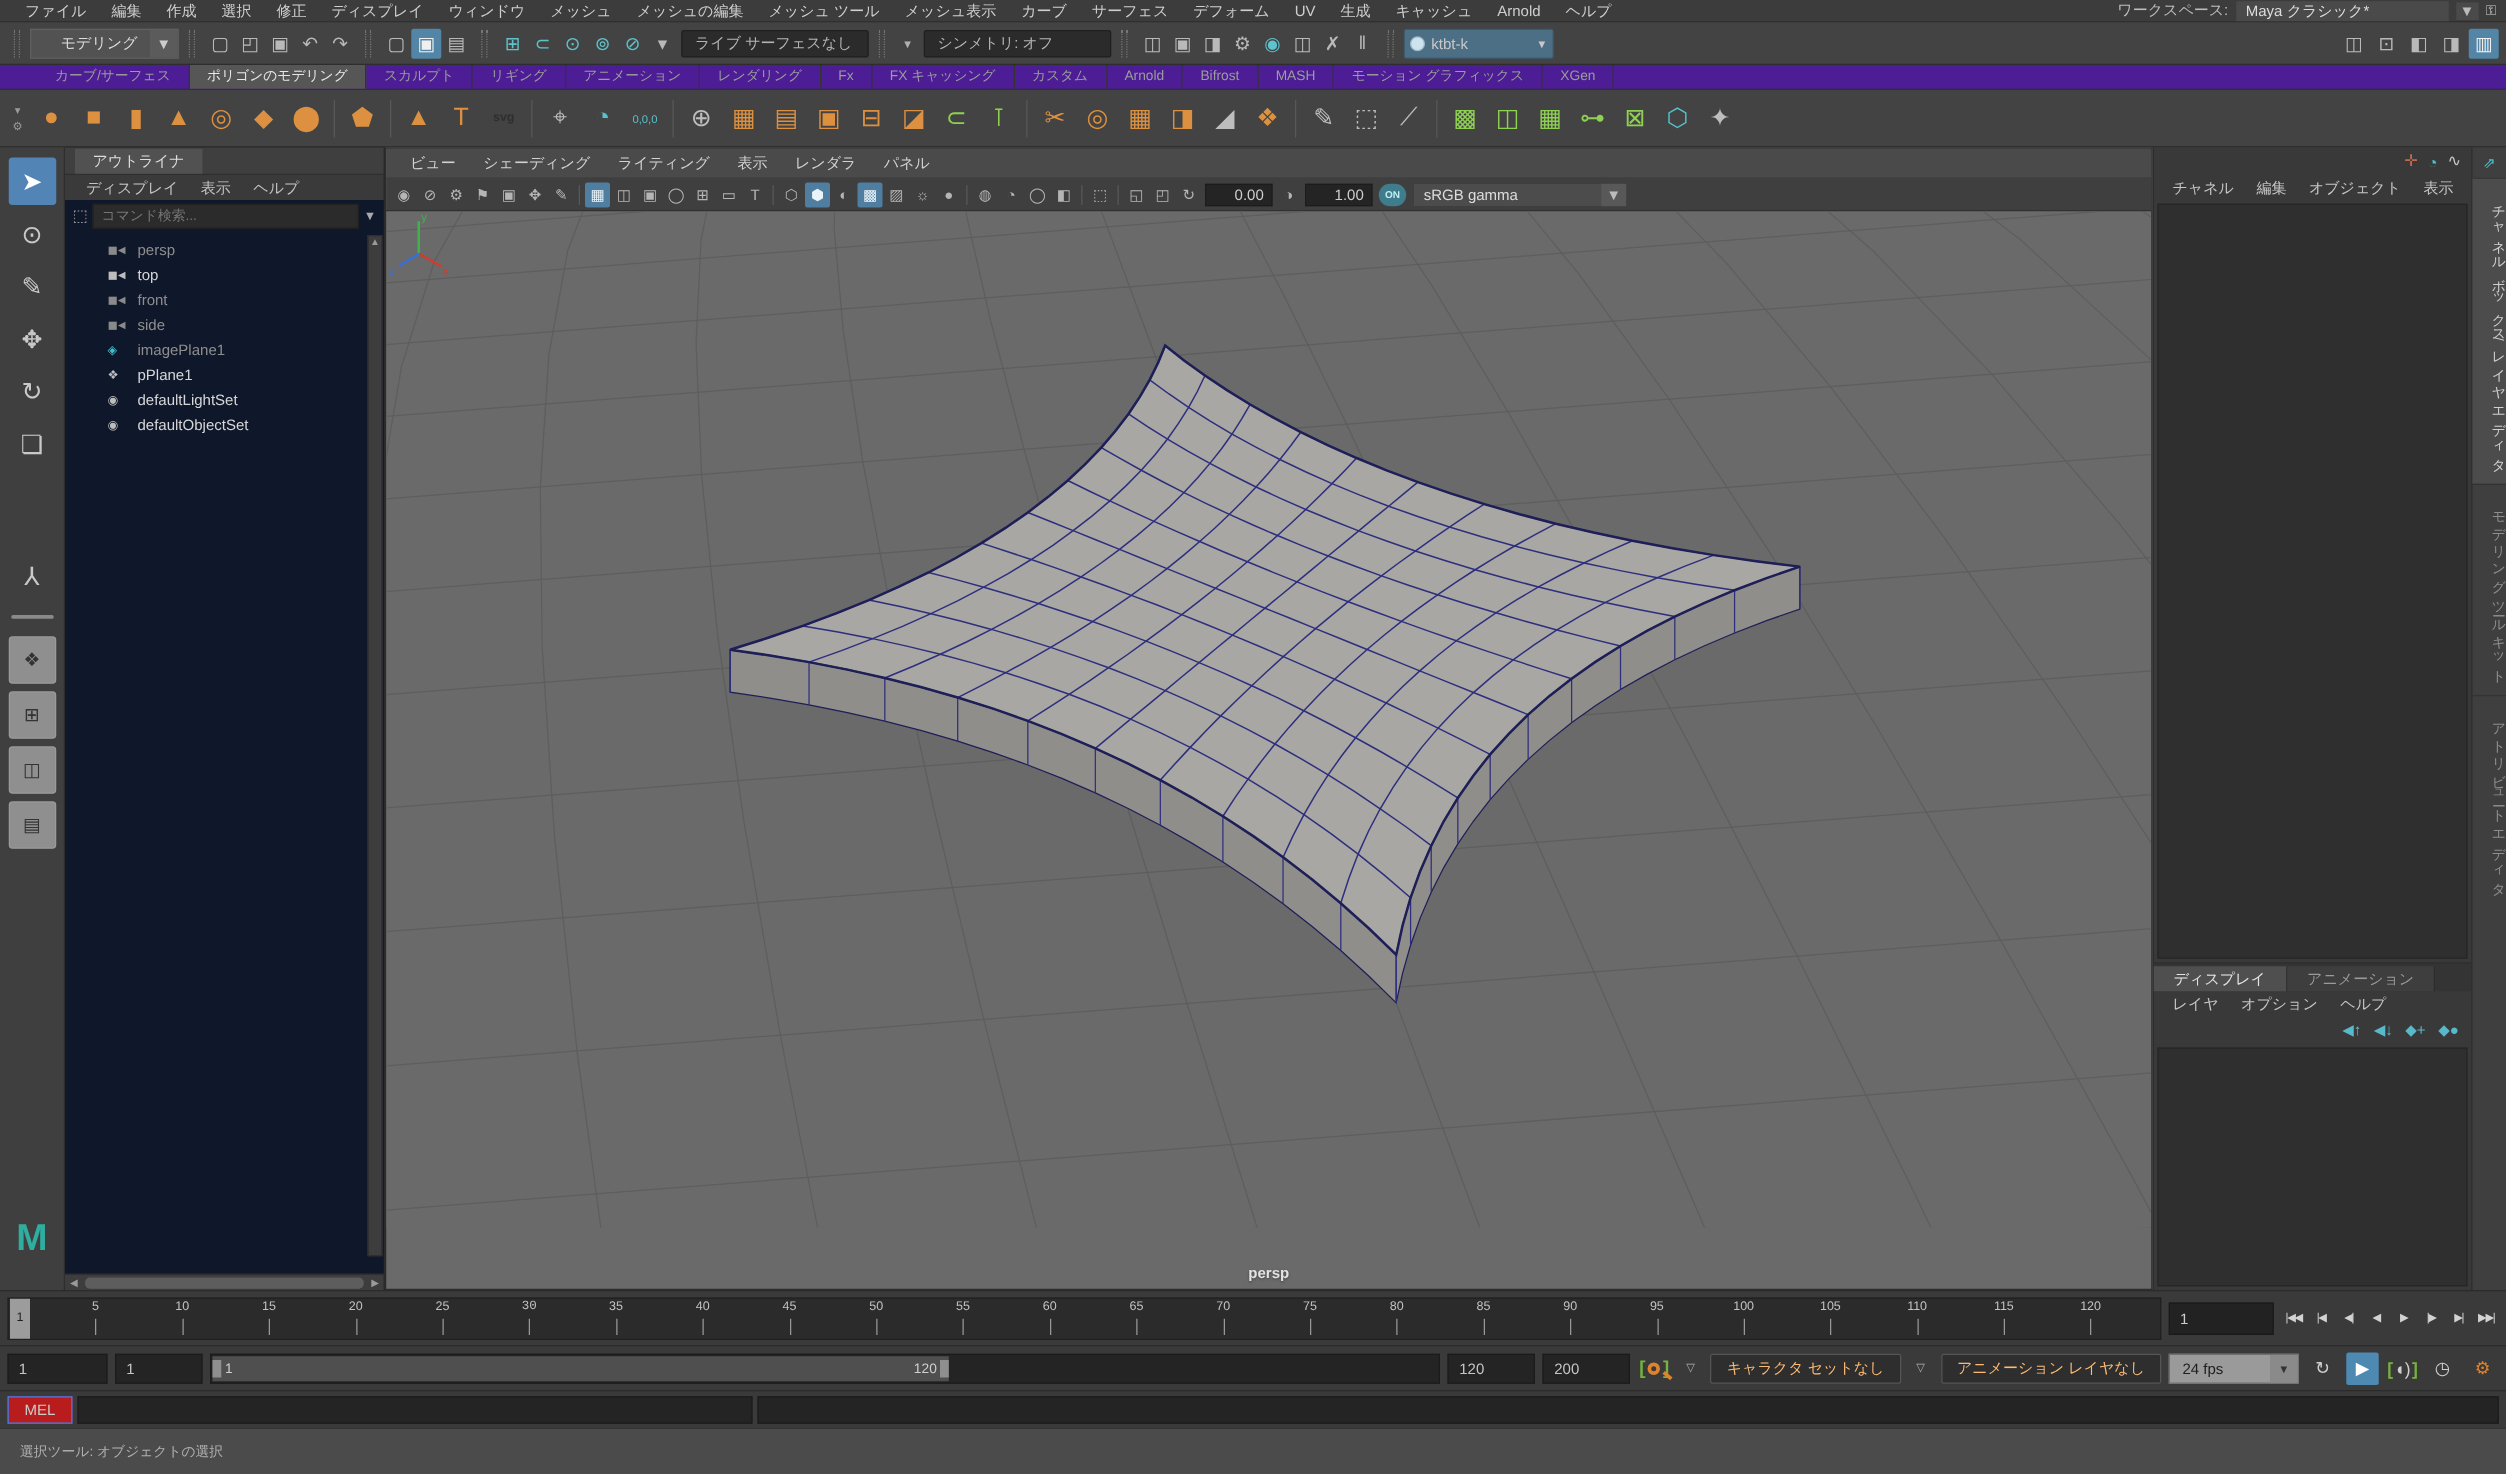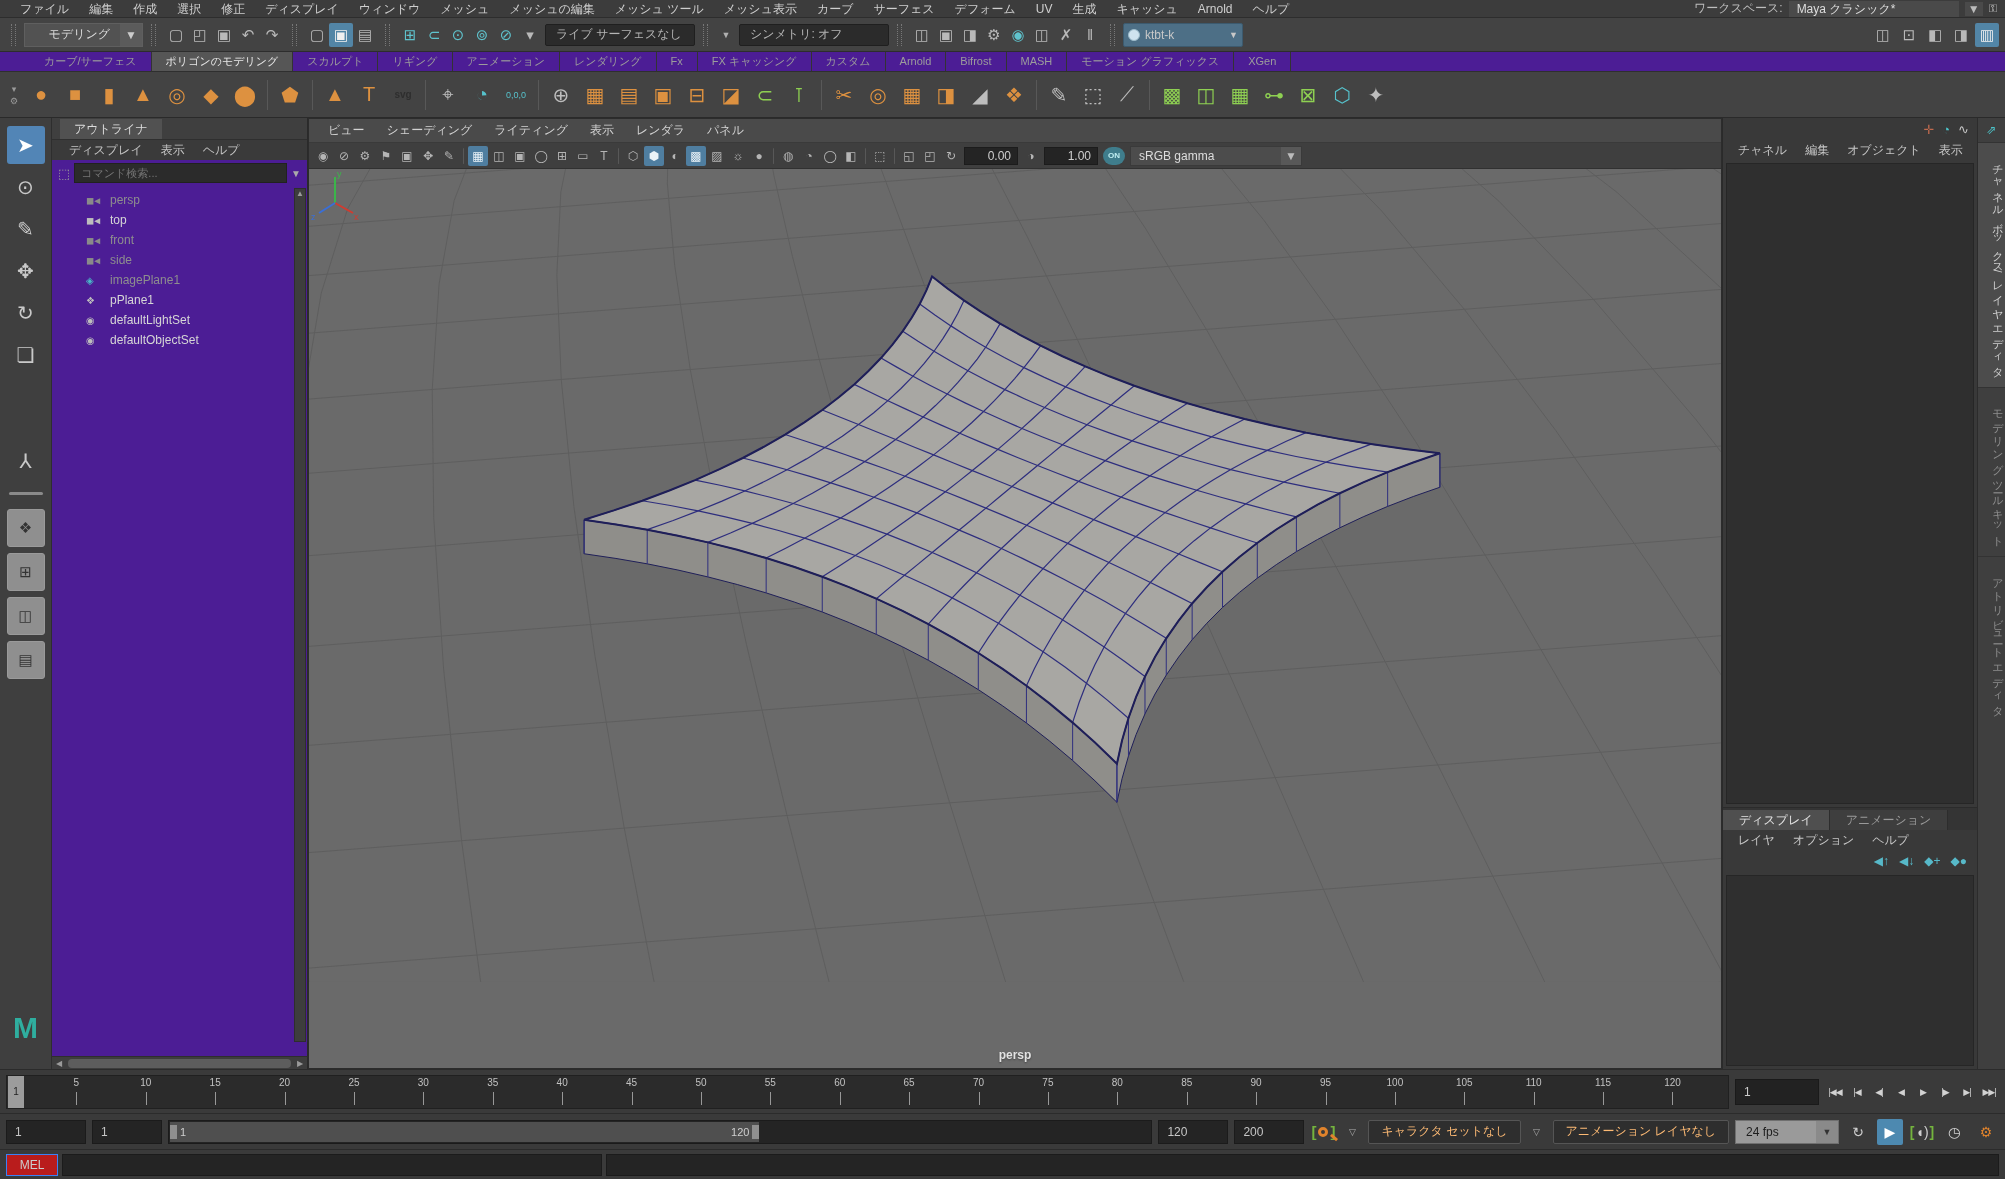--- a/index.html
+++ b/index.html
@@ -47,21 +47,21 @@
   .main{flex:1;display:flex;min-height:0;}
   
   .toolbox{width:52px;background:#3f3f3f;display:flex;flex-direction:column;align-items:center;padding-top:8px;gap:4px;border-right:1px solid #2e2e2e;}
   .tool{width:38px;height:38px;display:flex;align-items:center;justify-content:center;font-size:20px;color:#c9c9c9;border-radius:3px;}
   .tool.active{background:#5285b6;color:#fff;}
   .tool.sep{height:3px;width:34px;background:#8a8a8a;border-radius:2px;margin:8px 0 4px;}
   .tool.spacer{height:60px;background:transparent;}
   .tool.boxed{border:1px solid #9a9a9a;background:#8f8f8f;color:#333;font-size:15px;}
   .maya-logo{margin-top:auto;margin-bottom:26px;font-size:30px;font-weight:bold;color:#2fae9f;line-height:1;}
   
-  .outliner{width:256px;background:#4c1d95;display:flex;flex-direction:column;border-right:1px solid #2a2a2a;position:relative;}
+  .outliner{width:256px;background:#0f172a;display:flex;flex-direction:column;border-right:1px solid #2a2a2a;position:relative;}
   .outliner-tabbar{height:22px;background:#3f3f3f;display:flex;align-items:flex-end;padding-left:8px;border-bottom:1px solid #2f2f2f;}
   .outliner-tab{background:#515151;color:#ddd;padding:0 14px;line-height:20px;font-size:12px;}
   .outliner-menus{height:20px;display:flex;align-items:center;padding-left:8px;background:#3a3a3a;}
   .outliner-menus .item{padding:0 9px;color:#c4c4c4;font-size:12px;}
   .outliner-search{height:26px;display:flex;align-items:center;gap:4px;padding:0 6px;}
   .osearch-icon{color:#9a9a9a;font-size:13px;}
   .outliner-search input{flex:1;background:#2b2b2b;border:1px solid #212121;color:#bbb;height:20px;padding:0 6px;font-size:11px;outline:none;}
   .outliner-search .caret{color:#aaa;font-size:10px;}
   .outliner-list{flex:1;padding-top:4px;position:relative;overflow:hidden;}
   .orow{display:flex;align-items:center;gap:6px;height:20px;padding-left:34px;font-size:12px;color:#d6d6d6;}
@@ -597,21 +597,21 @@
         <span class="num" style="left: 4.03226%;">5</span>
         <span class="tick" style="left: 4.03226%;"></span>
         <span class="num" style="left: 8.06452%;">10</span>
         <span class="tick" style="left: 8.06452%;"></span>
         <span class="num" style="left: 12.0968%;">15</span>
         <span class="tick" style="left: 12.0968%;"></span>
         <span class="num" style="left: 16.129%;">20</span>
         <span class="tick" style="left: 16.129%;"></span>
         <span class="num" style="left: 20.1613%;">25</span>
         <span class="tick" style="left: 20.1613%;"></span>
-        <span class="num" style="left: 24.1935%;">30</span>
+        <span class="num" style="left: 24.1935%; font-family: Liberation Mono, monospace;">30</span>
         <span class="tick" style="left: 24.1935%;"></span>
         <span class="num" style="left: 28.2258%;">35</span>
         <span class="tick" style="left: 28.2258%;"></span>
         <span class="num" style="left: 32.2581%;">40</span>
         <span class="tick" style="left: 32.2581%;"></span>
         <span class="num" style="left: 36.2903%;">45</span>
         <span class="tick" style="left: 36.2903%;"></span>
         <span class="num" style="left: 40.3226%;">50</span>
         <span class="tick" style="left: 40.3226%;"></span>
         <span class="num" style="left: 44.3548%;">55</span>
@@ -687,13 +687,16 @@
     <span class="ricon">◷</span>
     <span class="ricon orange">⚙</span>
   </div>
 
   <div class="melrow">
     <div class="melbtn">MEL</div>
     <input class="melinput left" style="">
     <input class="melinput right" style="">
   </div>
 
+  <div class="helprow">
+    <span>選択ツール: オブジェクトの選択</span>
+  </div>
 </div>
 
 </body></html>

